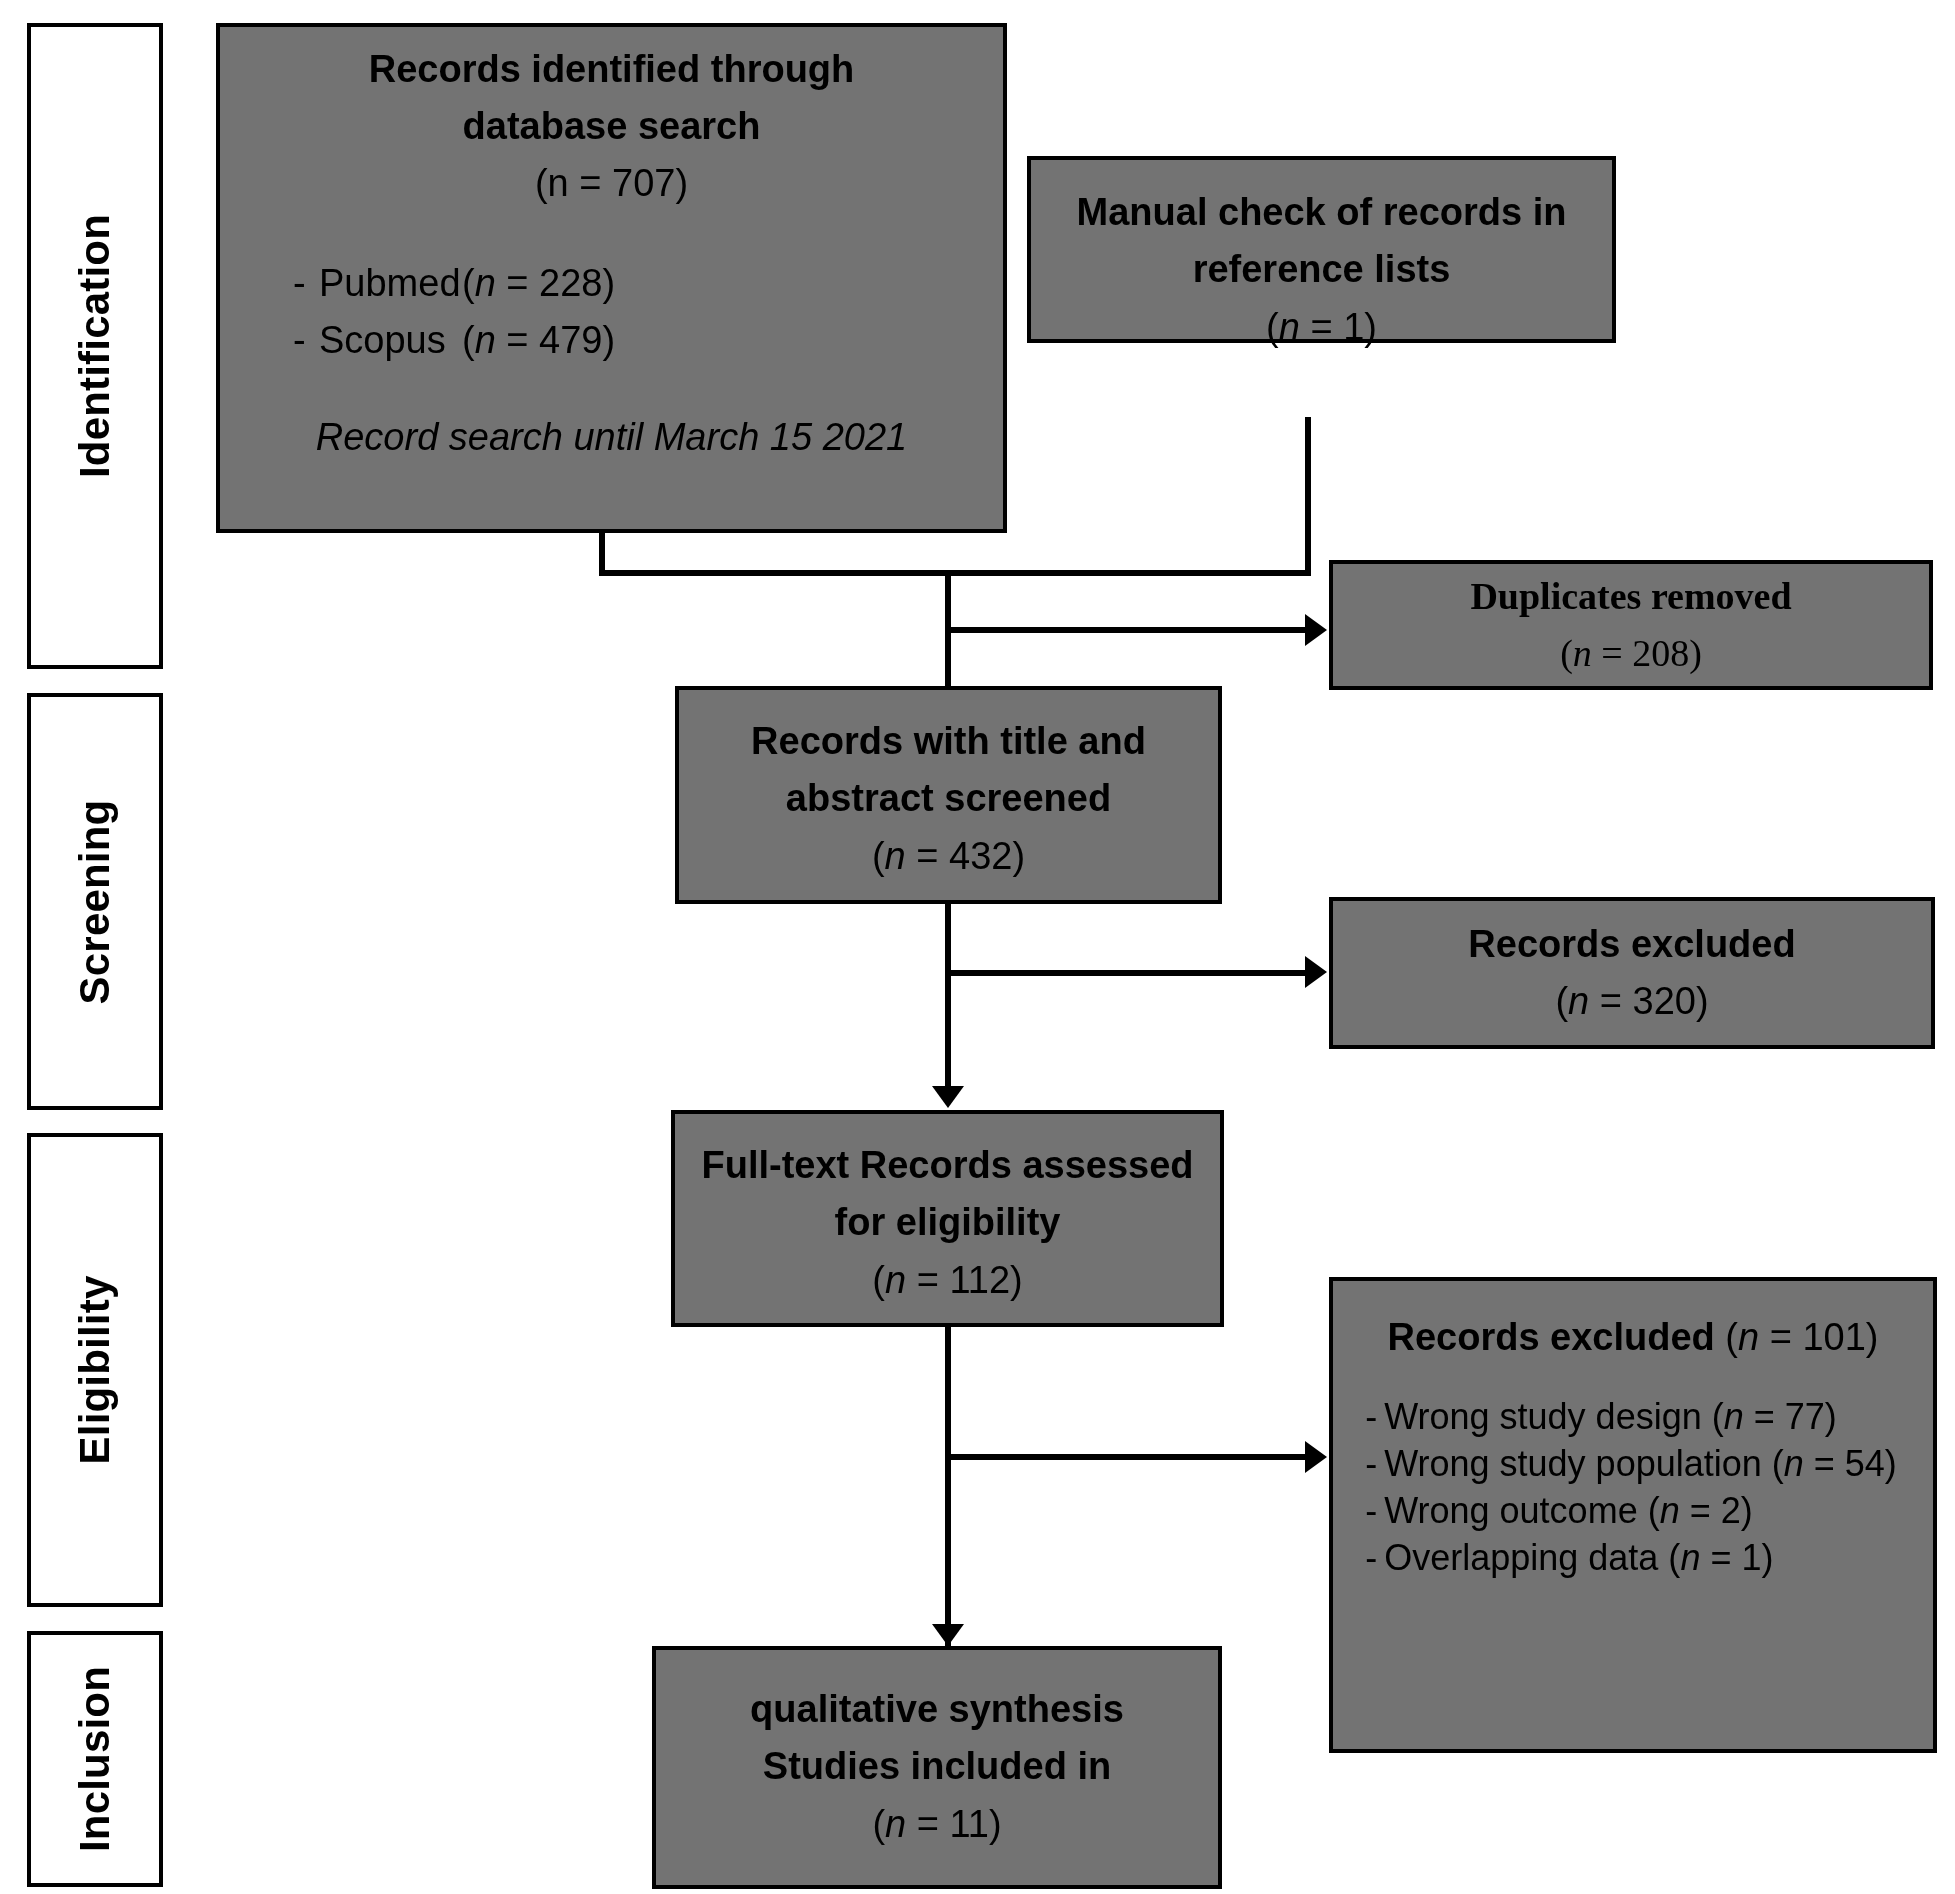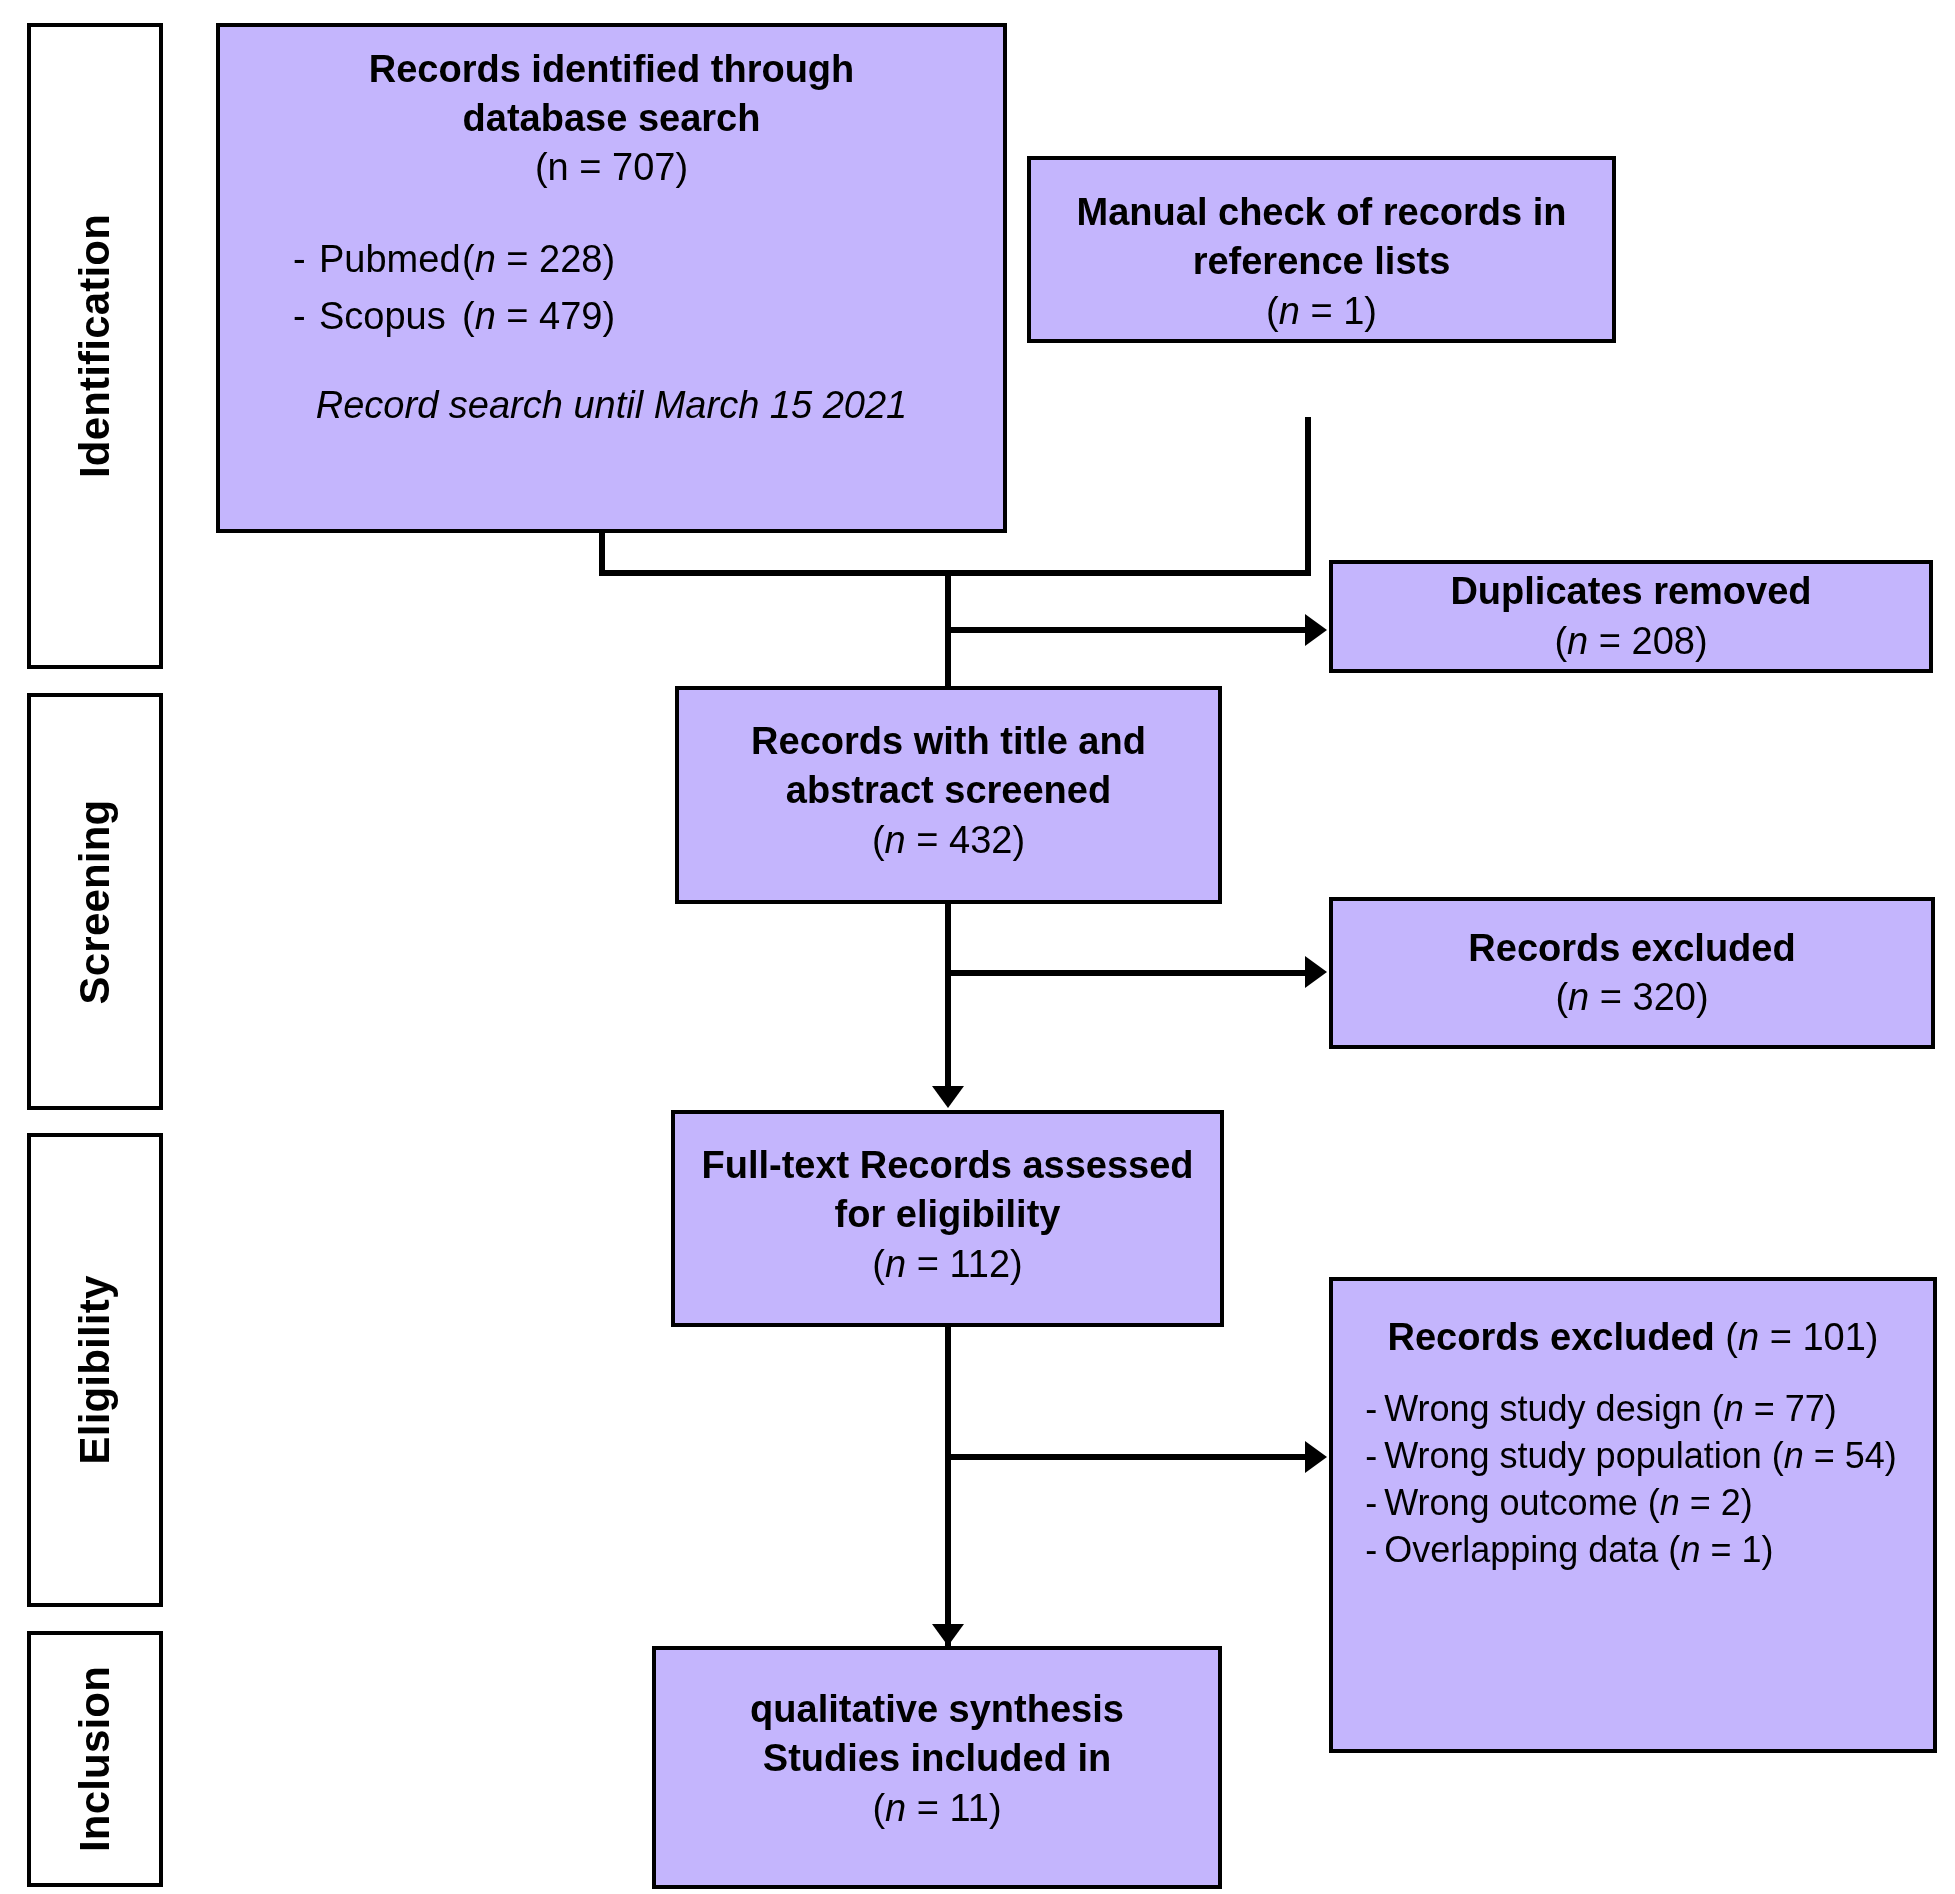--- a/index.html
+++ b/index.html
@@ -9,27 +9,28 @@
     width:1955px;
     height:1894px;
     background:#fff;
     overflow:hidden;
   }
   
   .box{
     position:absolute;
     box-sizing:border-box;
     border:4.8px solid #000;
-    background:#c4b5fd;
+    background:#737373;
     display:flex;
     flex-direction:column;
     align-items:center;
     justify-content:flex-start;
     text-align:center;
     line-height:1.30;
+    gap:8px;
   }
   .box.centered{justify-content:center;}
   
   .stage-label{
     position:absolute;
     box-sizing:border-box;
     border:4.8px solid #000;
     background:#fff;
     display:flex;
     align-items:center;
@@ -152,21 +153,21 @@
 
     <div class="note" style="margin-top:40px;">Record search until March  15 2021</div>
   </div>
 
   <div class="box" style="left:1027px;top:156px;width:589px;height:187px;padding:28px 17.4px 0 17.4px;">
     <div class="ttl">Manual check of records in</div>
     <div class="ttl">reference lists</div>
     <div class="sub"><span>(</span><span class="it">n</span><span> = 1)</span></div>
   </div>
 
-  <div class="box centered" style="left:1329px;top:560px;width:604px;height:113px;padding:0 13px;">
+  <div class="box centered" style="left:1329px;top:560px;width:604px;height:130px;padding:0 13px;font-family:Liberation Serif, serif;">
     <div class="ttl">Duplicates removed</div>
     <div class="sub"><span>(</span><span class="it">n</span><span> = 208)</span></div>
   </div>
 
   <div class="box" style="left:675px;top:686px;width:547px;height:218px;padding:27px 13px 0 13px;">
     <div class="ttl">Records with title and</div>
     <div class="ttl">abstract screened</div>
     <div class="sub"><span>(</span><span class="it">n</span><span> = 432)</span></div>
   </div>
 

